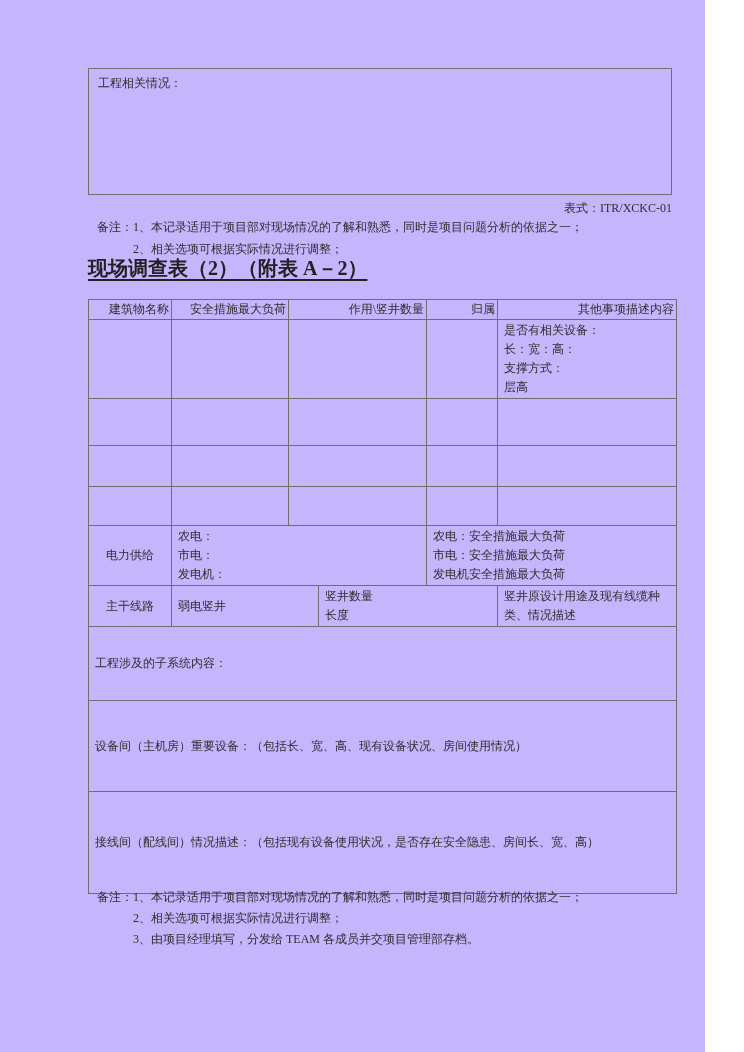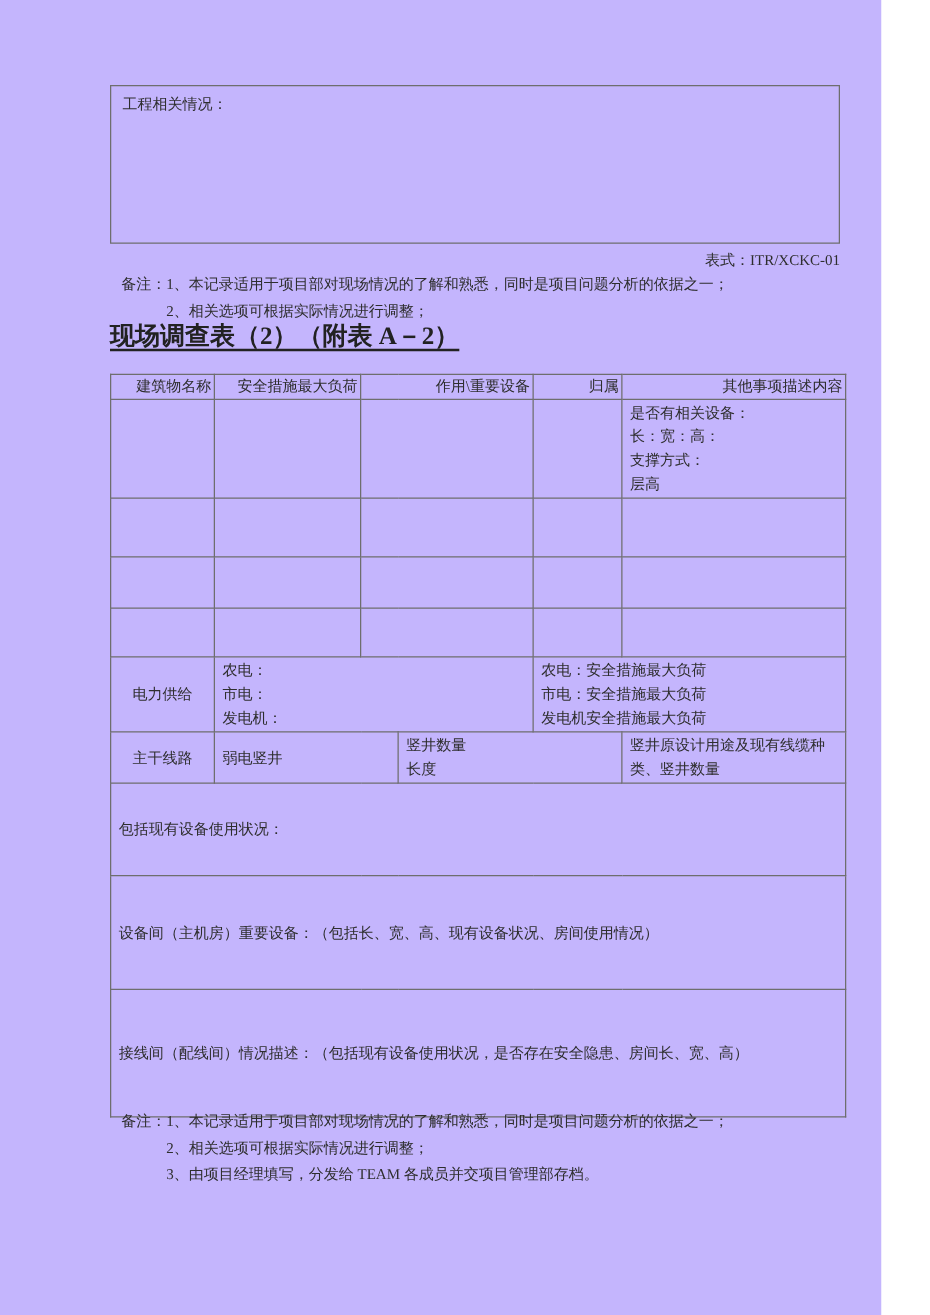--- a/index.html
+++ b/index.html
@@ -117,21 +117,21 @@
         <col style="width:117px">
         <col style="width:30px">
       <col style="width:108px">
         <col style="width:71px">
         <col style="width:179px">
     </colgroup>
     <tbody>
         <tr class="hdr">
       <td>建筑物名称</td>
       <td>安全措施最大负荷</td>
-      <td colspan="2">作用\重要设备</td>
+      <td colspan="2">作用\竖井数量</td>
       <td>归属</td>
       <td>其他事项描述内容</td>
     </tr>
     <tr class="r-building">
       <td></td>
       <td></td>
       <td colspan="2"></td>
       <td></td>
       <td class="top lines">
         <div>是否有相关设备：</div>
@@ -175,25 +175,25 @@
       </td>
     </tr>
     <tr class="r-trunk">
       <td class="center">主干线路</td>
       <td colspan="2">弱电竖井</td>
       <td colspan="2" class="lines top">
         <div>竖井数量</div>
         <div>长度</div>
       </td>
       <td class="lines top">
-        <div>竖井原设计用途及现有线缆种类、竖井数量</div>
+        <div>竖井原设计用途及现有线缆种类、情况描述</div>
       </td>
     </tr>
     <tr class="r-subsystem">
-      <td colspan="6" class="top">包括现有设备使用状况：</td>
+      <td colspan="6" class="top">工程涉及的子系统内容：</td>
     </tr>
     <tr class="r-equiproom">
       <td colspan="6" class="top">设备间（主机房）重要设备：（包括长、宽、高、现有设备状况、房间使用情况）</td>
     </tr>
     <tr class="r-wiringroom">
       <td colspan="6" class="top">接线间（配线间）情况描述：（包括现有设备使用状况，是否存在安全隐患、房间长、宽、高）</td>
     </tr>
   </tbody>
     </table>
 

